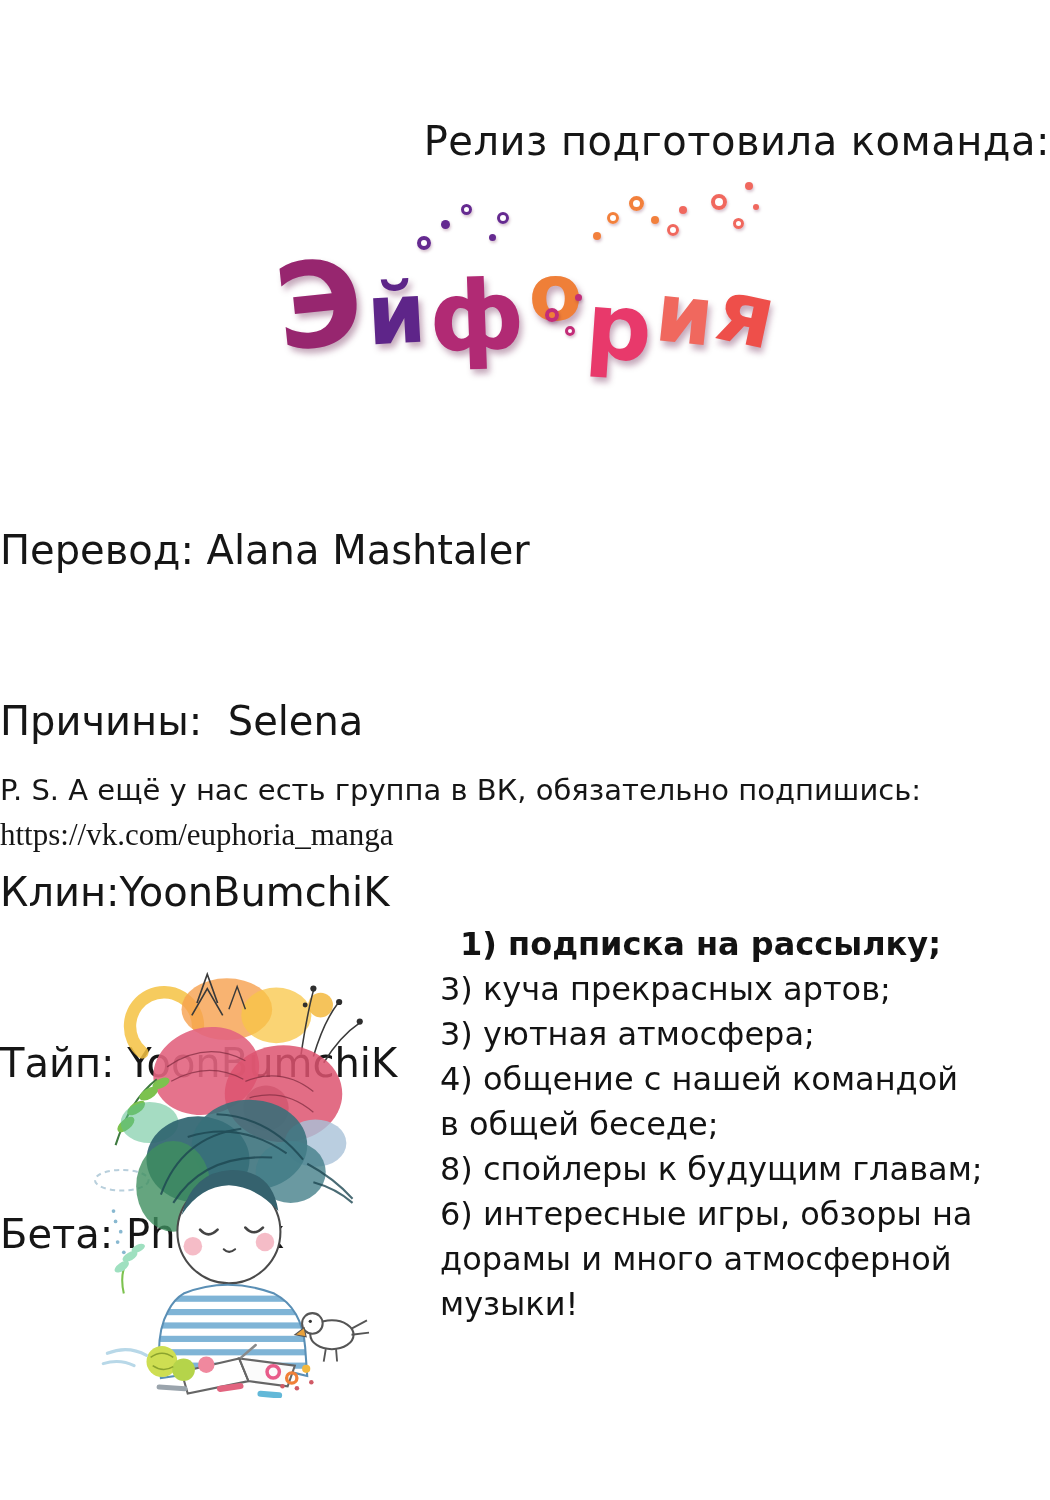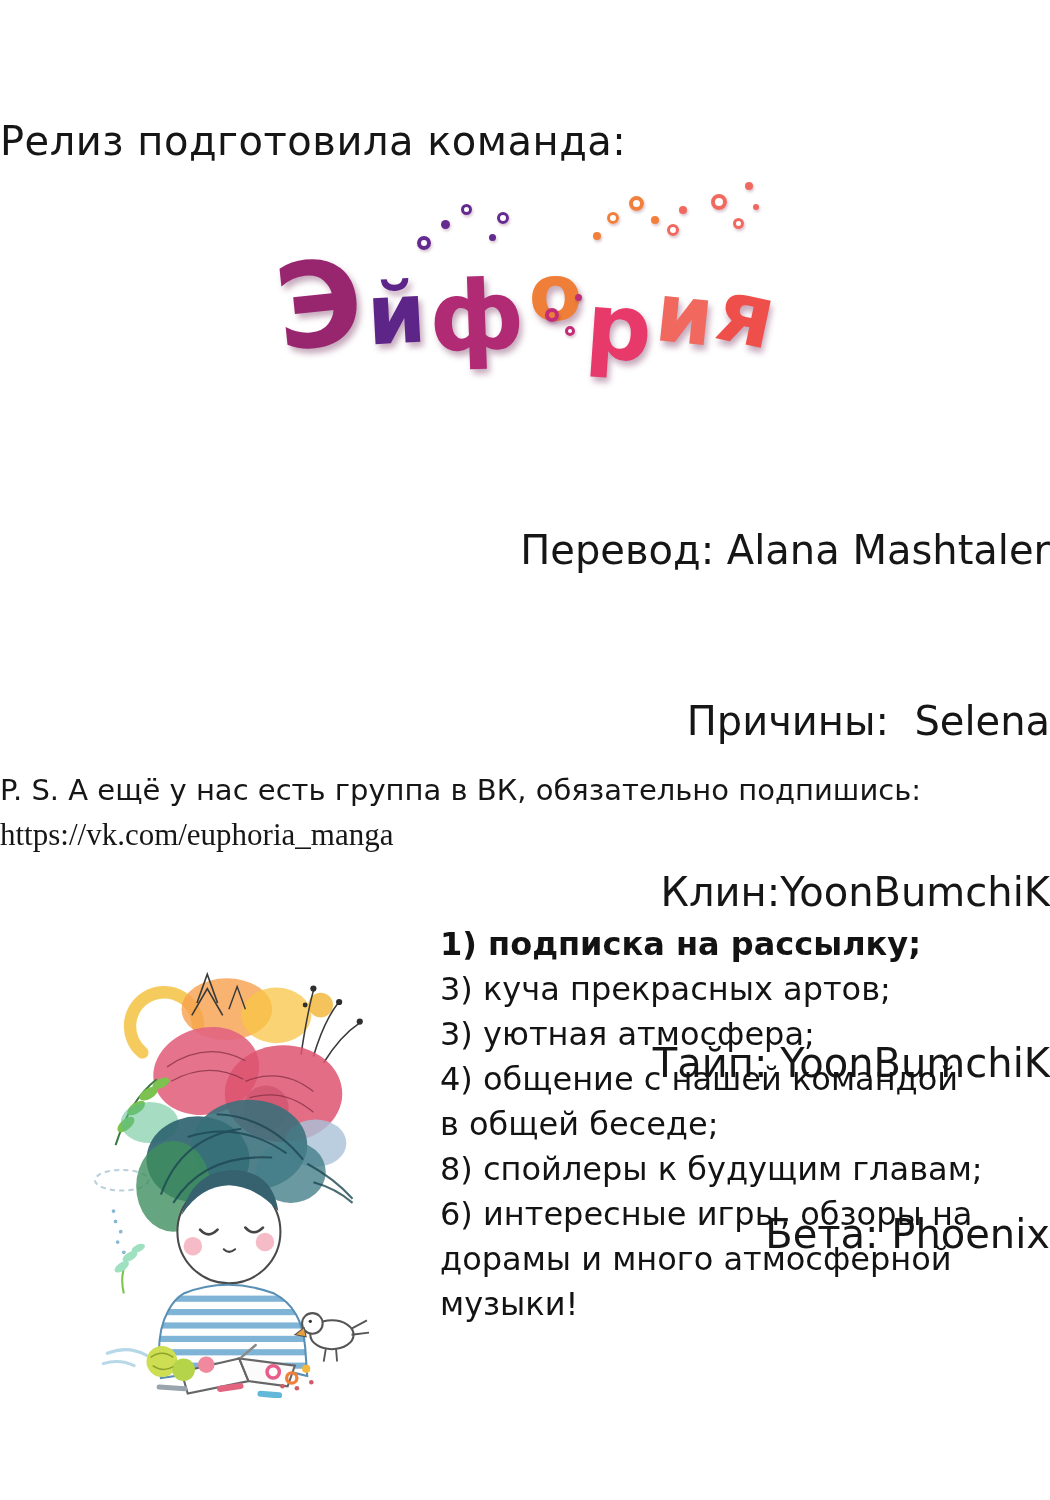--- a/index.html
+++ b/index.html
@@ -6,21 +6,21 @@
   html,body { background:#ffffff; }
   body {
     width:1050px; height:1500px; position:relative; overflow:hidden;
     font-family:"DejaVu Sans", sans-serif; color:#141414;
   }
   .page { position:absolute; inset:0; background:#fff; }
 
   
   .release-header {
     position:absolute; top:118px; left:0; width:100%;
-    text-align:left; font-size:40px; letter-spacing:0.5px; color:#161616;
+    text-align:right; font-size:40px; letter-spacing:0.5px; color:#161616;
   }
 
   
   .logo-wrap {
     position:absolute; top:232px; left:50%; width:500px; height:150px;
     margin-left:-250px;
   }
   .logo-letters {
     position:absolute; inset:0; display:flex; justify-content:center;
     align-items:flex-start; gap:4px;
@@ -39,39 +39,39 @@
 
   .bub { position:absolute; border-radius:50%; }
   .bub.dot  { background:currentColor; }
   .bub.ring { border:4px solid currentColor; background:transparent; }
   .bub.ring.thin { border-width:3px; }
   .v { color:#652a90; } .m { color:#c22d78; } .o { color:#f2803c; } .c { color:#f0685e; }
   .bub { box-shadow:1px 2px 3px rgba(90,10,60,.25); }
 
   
   .credits {
-    position:absolute; top:408px; left:0; width:100%; text-align:right;
+    position:absolute; top:408px; left:0; width:100%; text-align:left;
     font-size:40px; line-height:57px; white-space:pre-wrap; color:#161616;
   }
 
   
   .ps {
     position:absolute; top:768px; left:0; width:100%; text-align:left;
     color:#161616;
   }
   .ps-line1 { font-size:29px; line-height:44px; }
   .ps-url   { font-size:31px; line-height:46px;font-family:Liberation Serif, serif; }
 
   
   .reasons {
     position:absolute; left:440px; top:922px; width:585px; color:#131313;
   }
   .reasons-heading { font-size:31px; font-weight:700; line-height:45px; margin-bottom:28px; }
   .reason-item { font-size:32px; line-height:45px; white-space:pre-line; }
-  .reason-item.bold { font-weight:700; }
+  .reason-item.bold { font-weight:700;margin-left:20px; }
 
   
   .illustration {
     position:absolute; left:62px; top:948px; width:340px; height:450px;
   }
 </style>
 </head>
 <body>
 
 <div class="page">

